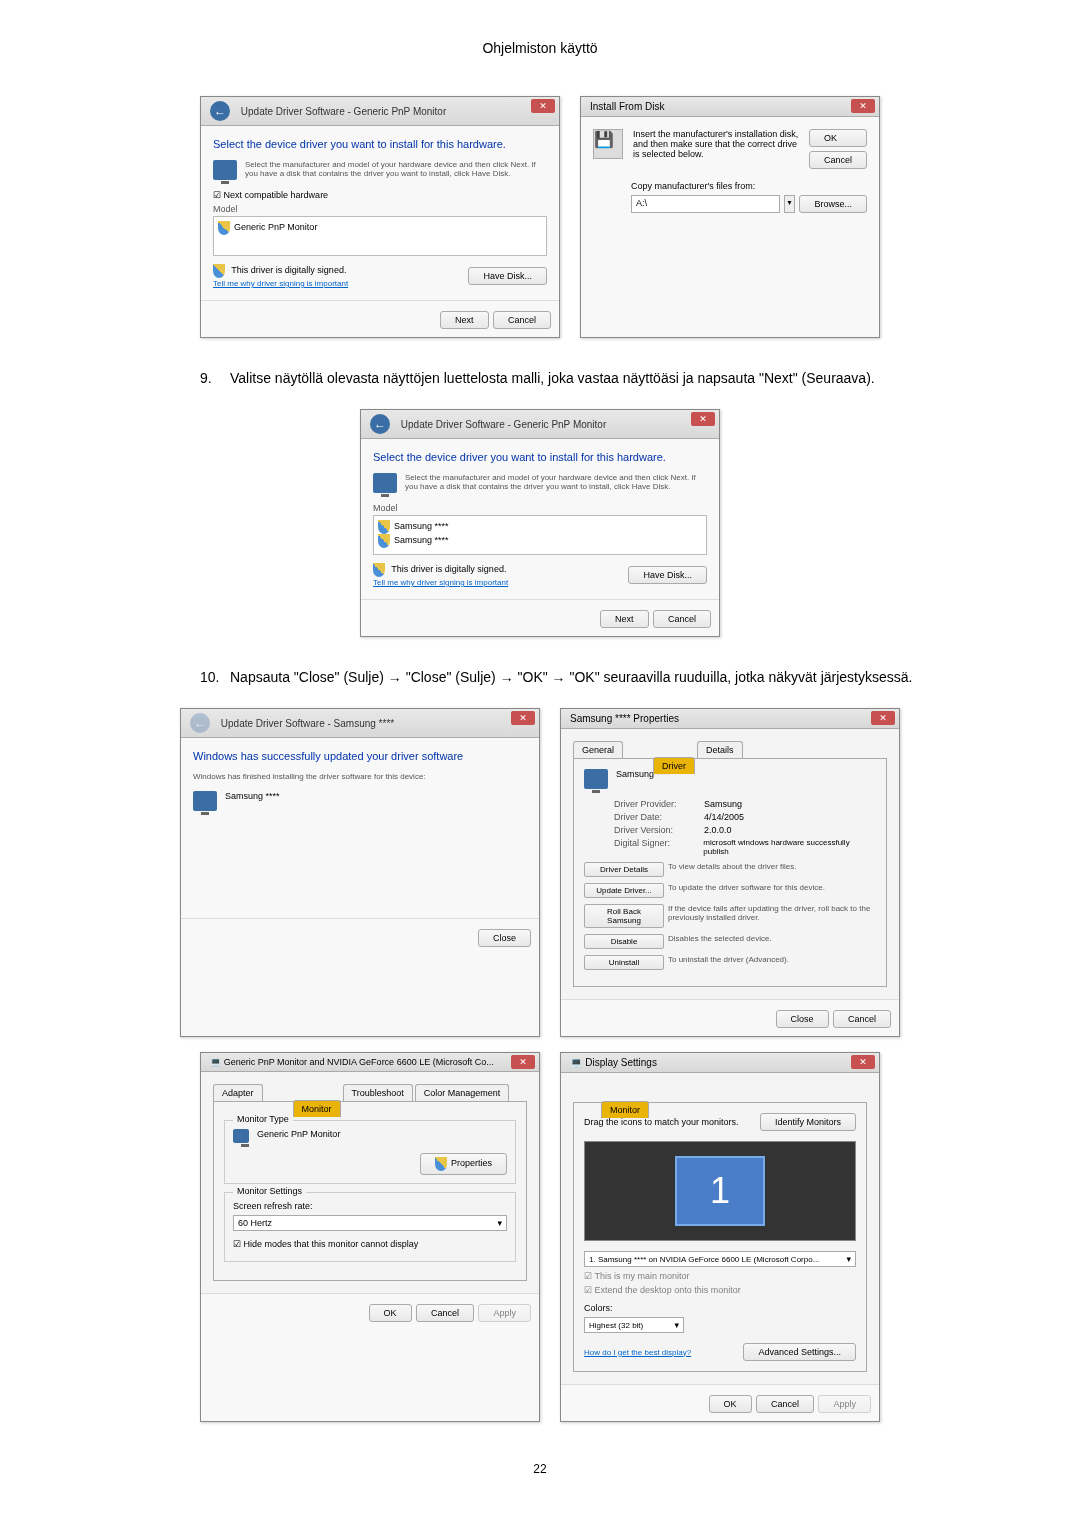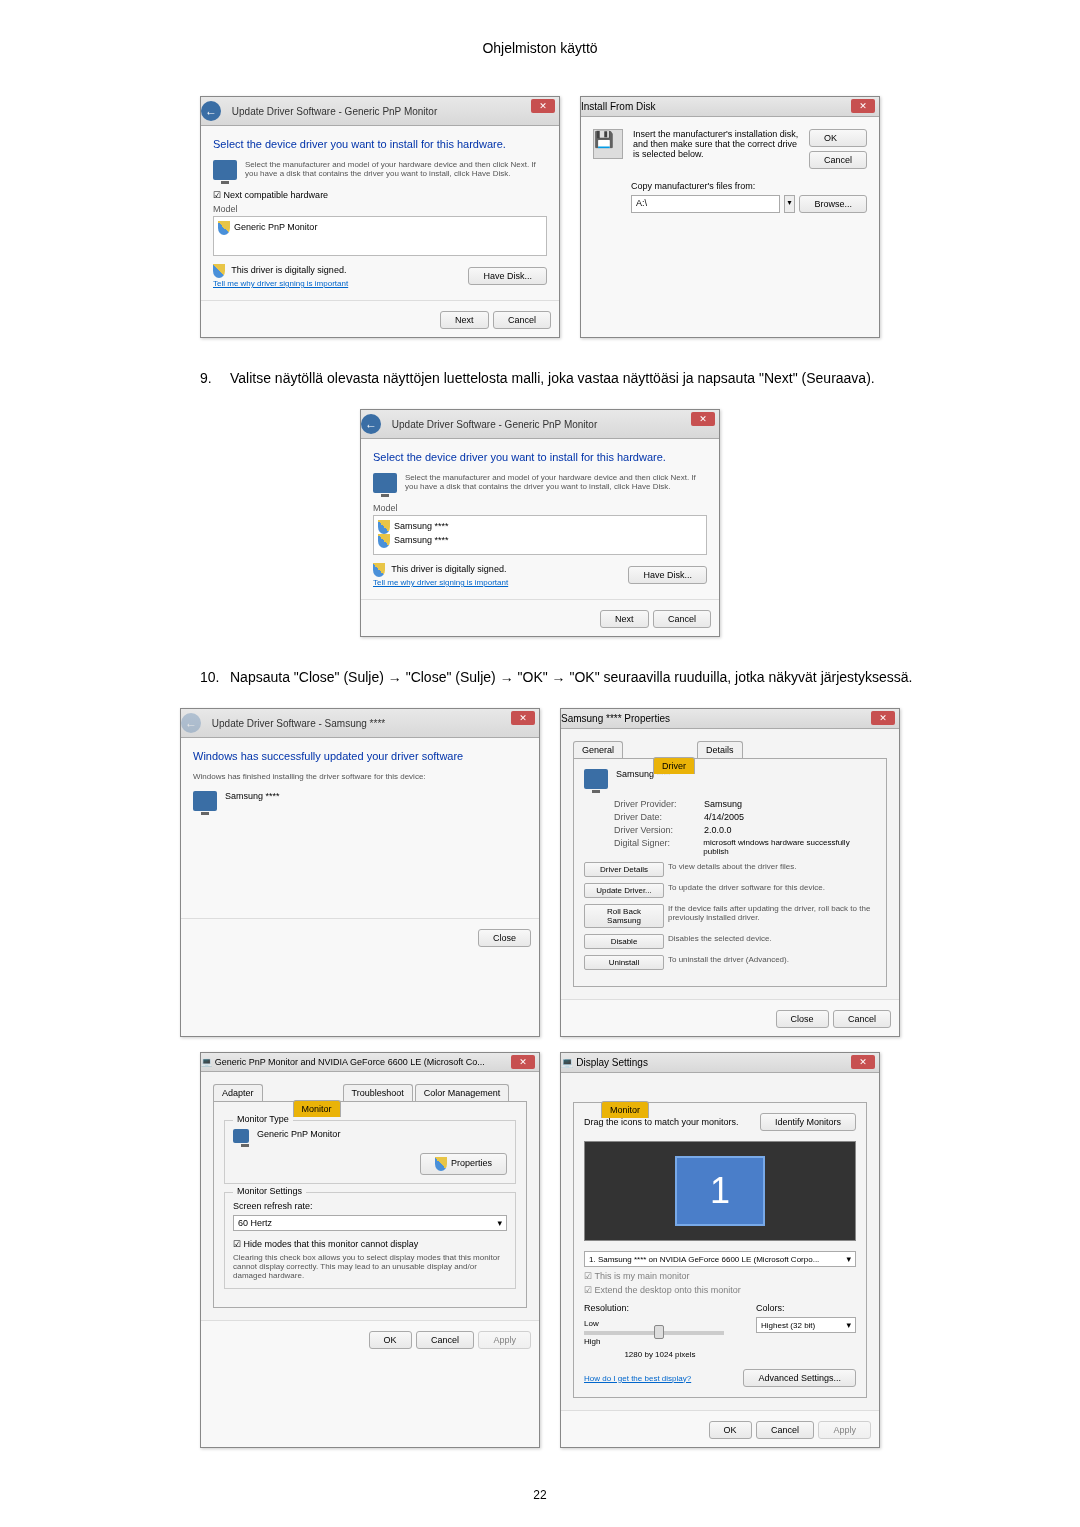--- a/index.html
+++ b/index.html
@@ -44,21 +44,21 @@
       margin: 15px 0;
     }
     .screenshot {
       border: 1px solid #888;
       background: #f8f8f8;
       box-shadow: 1px 1px 3px rgba(0,0,0,0.2);
     }
     .dialog-titlebar {
       background: linear-gradient(to bottom, #e8e8e8, #d8d8d8);
       border-bottom: 1px solid #aaa;
-      padding: 4px 0;
+      padding: 4px 9px;
       font-size: 10px;
       position: relative;
     }
     .close-x {
       position: absolute;
       right: 4px;
       top: 2px;
       width: 24px;
       height: 14px;
       background: #c75050;
@@ -538,21 +538,20 @@
           <div style="text-align:right"><span class="btn"><span class="shield-icon"></span><span>Properties</span></span></div>
         </div>
         <div class="group-box">
           <div class="group-label">Monitor Settings</div>
           <div style="font-size:9px;margin-bottom:4px">Screen refresh rate:</div>
           <div class="select-field">
               <span>60 Hertz</span>
               <span>▾</span>
             </div>
           <div class="checkbox-row" style="margin-top:8px">☑ <span>Hide modes that this monitor cannot display</span></div>
-          <div style="font-size:8px;color:#555">Clearing this check box allows you to select display modes that this monitor cannot display correctly. This may lead to an unusable display and/or damaged hardware.</div>
         </div>
       </div>
     </div>
     <div class="button-row">
       <span class="btn">OK</span>
       <span class="btn">Cancel</span>
       <span class="btn" style="opacity:0.5">Apply</span>
     </div>
   </div>
 
@@ -573,29 +572,20 @@
         <div class="display-monitors">
           <div class="monitor-box">1</div>
         </div>
         <div class="select-field">
             <span style="font-size:8px">1. Samsung **** on NVIDIA GeForce 6600 LE (Microsoft Corpo...</span>
             <span>▾</span>
           </div>
         <div class="checkbox-row" style="opacity:0.5">☑ <span>This is my main monitor</span></div>
         <div class="checkbox-row" style="opacity:0.5">☑ <span>Extend the desktop onto this monitor</span></div>
         <div style="display:flex;gap:20px;margin-top:8px">
-          <div style="flex:1">
-            <div style="font-size:9px">Resolution:</div>
-            <div style="font-size:8px;margin-top:6px">
-              <span>Low</span>
-              <div class="slider-track"><div class="slider-thumb"></div></div>
-              <span>High</span>
-            </div>
-            <div style="font-size:8px;text-align:center;margin-top:4px">1280 by 1024 pixels</div>
-          </div>
           <div style="width:100px">
             <div style="font-size:9px">Colors:</div>
             <div class="select-field" style="margin-top:4px">
                 <span style="font-size:8px">Highest (32 bit)</span>
                 <span>▾</span>
               </div>
           </div>
         </div>
         <div style="display:flex;justify-content:space-between;margin-top:10px;align-items:center">
           <span class="link-text">How do I get the best display?</span>

